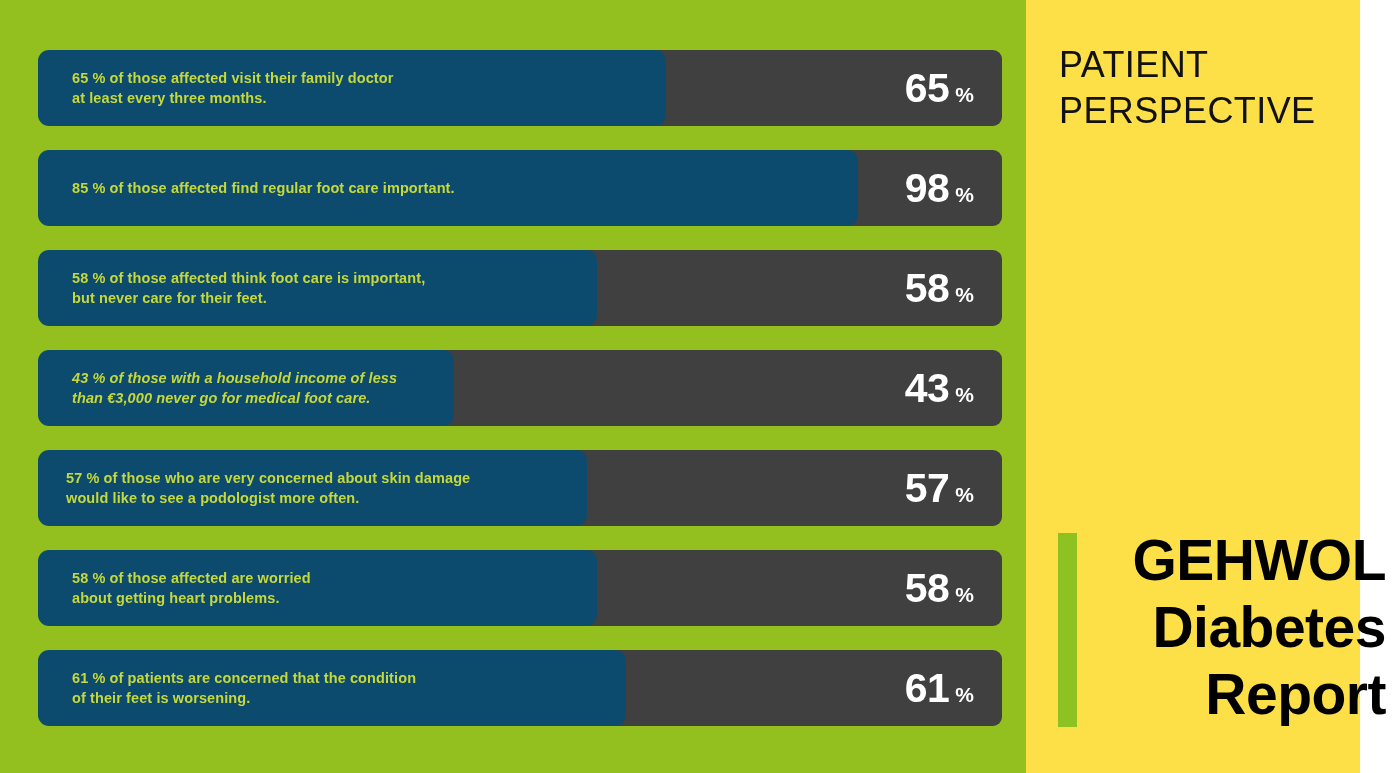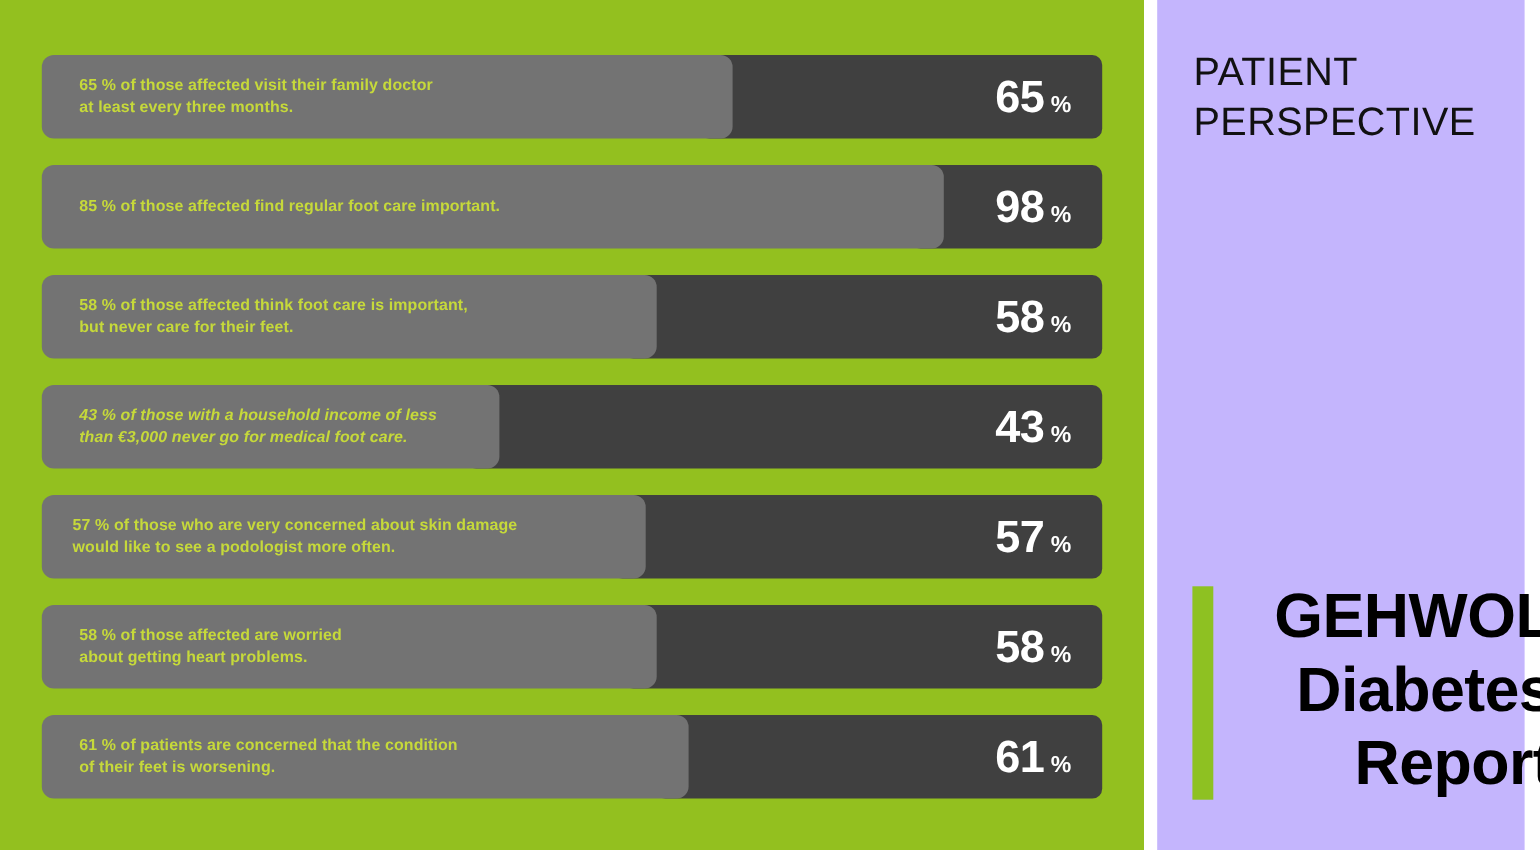--- a/index.html
+++ b/index.html
@@ -64,46 +64,46 @@
     font-size: 21px;
     font-weight: bold;
     margin-left: 6px;
     letter-spacing: 0;
   }
   .fill {
     position: absolute;
     left: 0;
     top: 0;
     height: 76px;
-    background: #737373;
+    background: #0c4a6e;
     border-radius: 11px;
     display: flex;
     align-items: center;
     box-sizing: border-box;
     padding-left: 34px;
     padding-right: 18px;
     z-index: 2;
   }
   .fill-text {
     color: #c6d93a;
     font-size: 14.5px;
     font-weight: bold;
     line-height: 20.5px;
     white-space: pre-line;
     letter-spacing: 0.1px;
   }
 
   
   #right-col {
     position: absolute;
-    left: 1052px;
+    left: 1026px;
     top: 0;
     width: 334px;
     height: 773px;
-    background: #c4b5fd;
+    background: #fde047;
   }
   #kicker {
     position: absolute;
     left: 33px;
     top: 42px;
     width: 320px;
     color: #111111;
     font-size: 36px;
     font-weight: normal;
     line-height: 46px;

